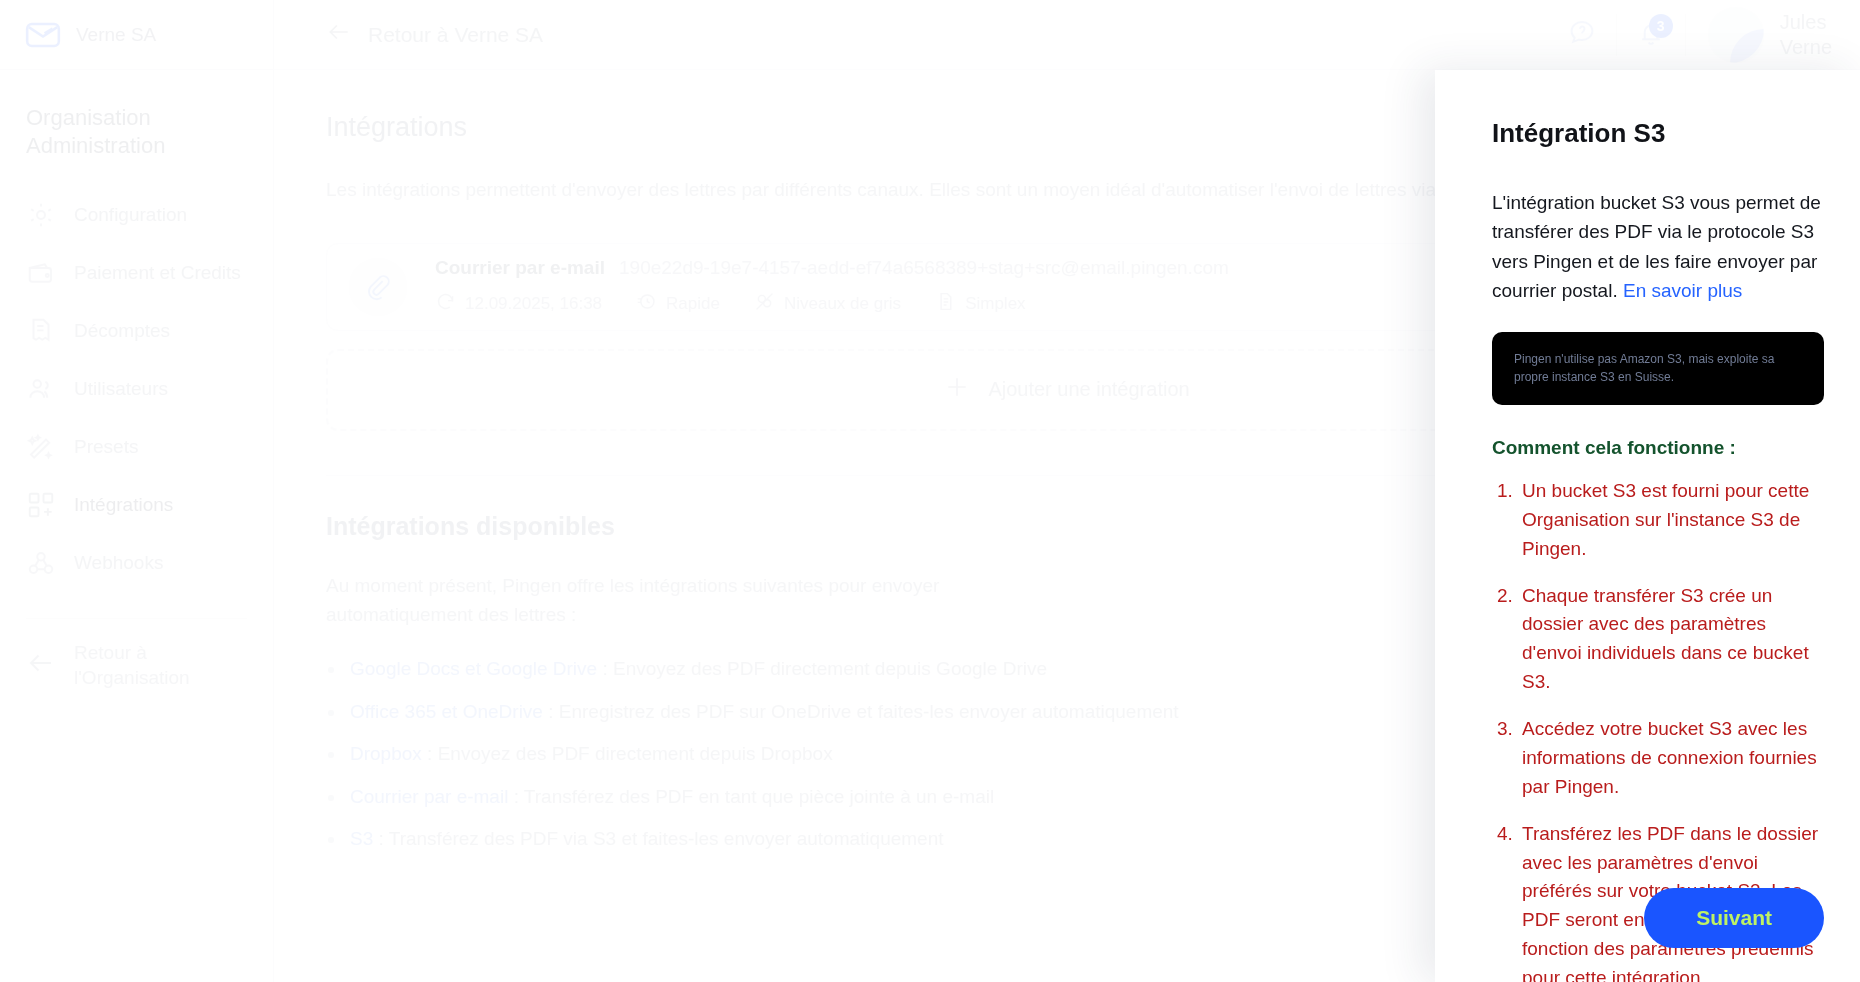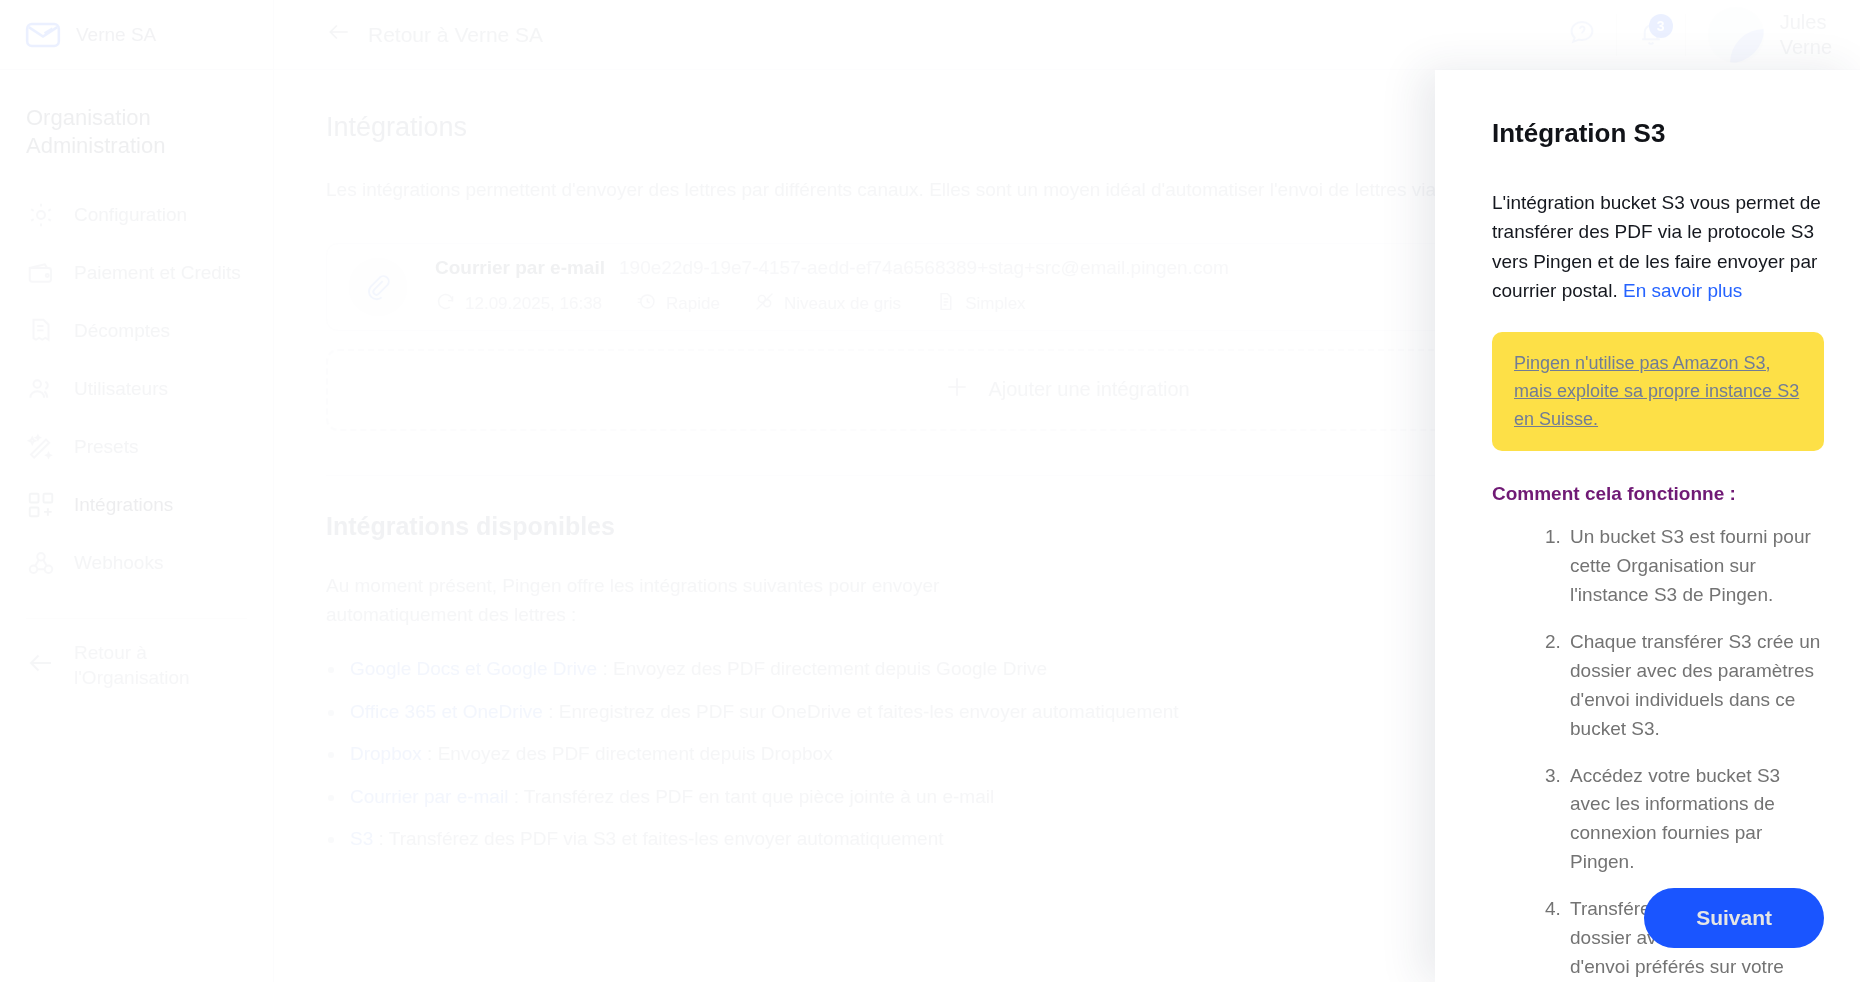--- a/index.html
+++ b/index.html
@@ -132,29 +132,29 @@
   
   .panel {
     position: absolute; right: 0; top: 70px; width: 425px; height: 912px;
     background: #fff; box-shadow: -14px 0 40px rgba(40,50,80,0.10);
     padding: 48px 36px 0 57px;
   }
   .panel-title { font-size: 26px; color: #111318; font-weight: 700; }
   .panel-intro { margin-top: 39px; font-size: 19px; line-height: 1.55; color: #15181f; }
   .panel-intro a { color: #2563ff; text-decoration: none; cursor: pointer; }
   .callout {
-    margin-top: 26px; background: #fde047; border-radius: 10px; padding: 18px 22px;
-    font-size: 18px; line-height: 1.55; color: #717c96; text-decoration: underline;
-  }
-  .how-title { margin-top: 32px; font-size: 19px; font-weight: 700; color: #701a75; }
+    margin-top: 26px; background: #000000; border-radius: 10px; padding: 18px 22px;
+    font-size: 12px; line-height: 1.55; color: #717c96;
+  }
+  .how-title { margin-top: 32px; font-size: 19px; font-weight: 700; color: #14532d; }
   ol.steps { margin-top: 18px; padding-left: 26px; }
-  ol.steps li { font-size: 19px; line-height: 1.52; color: #737373; margin-bottom: 18px; padding-left: 4px; margin-left: 48px; }
+  ol.steps li { font-size: 19px; line-height: 1.52; color: #b91c1c; margin-bottom: 18px; padding-left: 4px; }
   .panel-actions { position: absolute; right: 36px; bottom: 34px; }
   .btn-primary {
-    background: #1a55ff; color: #e5e5e5; border: none; border-radius: 30px;
+    background: #1a55ff; color: #bef264; border: none; border-radius: 30px;
     height: 60px; padding: 0 52px; font-size: 21px; font-weight: 700;
     font-family: "Liberation Sans", sans-serif; cursor: pointer;
   }
 </style>
 </head>
 <body>
 
 <div id="app">
 
   <div class="backdrop">

